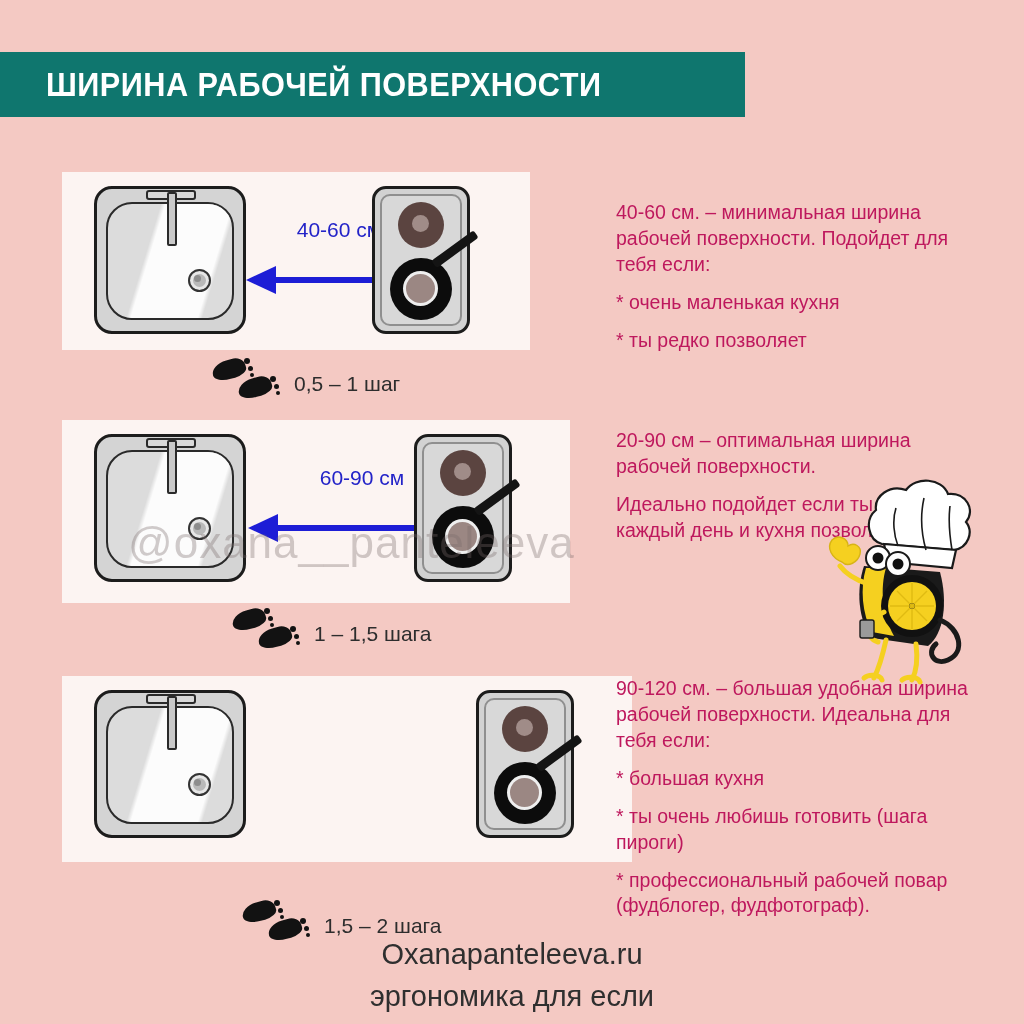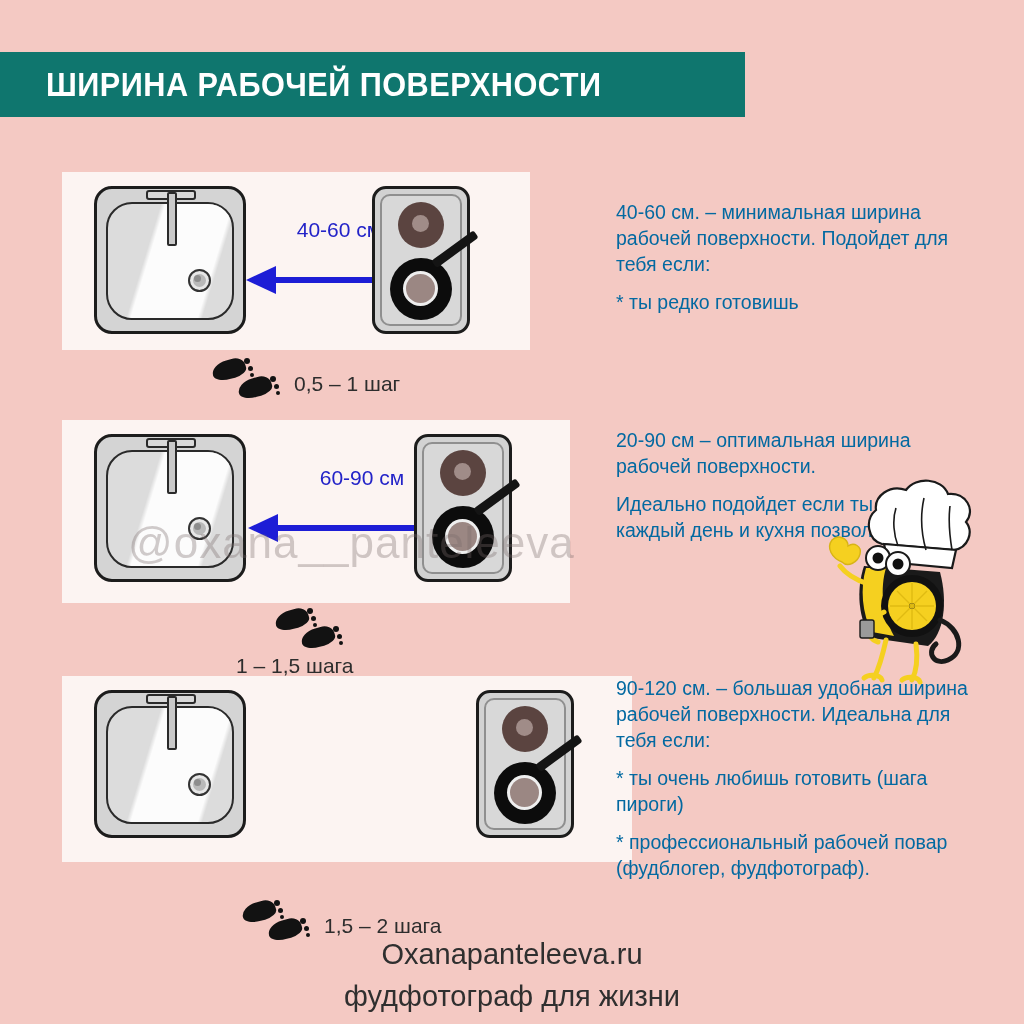--- a/index.html
+++ b/index.html
@@ -269,21 +269,21 @@
     margin-bottom: 8px;
   }
 
   
   .textblock {
     position: absolute;
     left: 616px;
     width: 372px;
     font-size: 19.5px;
     line-height: 1.33;
-    color: #0369a1;
+    color: #be185d;
   }
   #text-1 { top: 200px; }
   #text-2 { top: 428px; }
   #text-3 { top: 676px; }
   .textblock p { margin: 0 0 12px 0; }
   .textblock p:last-child { margin-bottom: 0; }
 
   
   .watermark {
     position: absolute;
@@ -386,21 +386,21 @@
   <div class="stove" style="left:352px;">
     <div class="stove-outer"></div>
     <div class="stove-inner"></div>
     <div class="burner-small"></div>
     <div class="pan">
       <div class="pan-handle"></div>
     </div>
   </div>
 </div>
 
-<div class="steps" style="left:232px; top:608px;flex-direction:column;">
+<div class="steps" style="left:232px; top:608px;">
   <div class="footprints">
     <div class="foot back"></div>
     <div class="toe" style="left:32px; top:0px;  width:6px; height:6px;"></div>
     <div class="toe" style="left:36px; top:8px;  width:5px; height:5px;"></div>
     <div class="toe" style="left:38px; top:15px; width:4px; height:4px;"></div>
     <div class="foot front"></div>
     <div class="toe" style="left:58px; top:18px; width:6px; height:6px;"></div>
     <div class="toe" style="left:62px; top:26px; width:5px; height:5px;"></div>
     <div class="toe" style="left:64px; top:33px; width:4px; height:4px;"></div>
   </div>
@@ -438,30 +438,32 @@
     <div class="toe" style="left:62px; top:26px; width:5px; height:5px;"></div>
     <div class="toe" style="left:64px; top:33px; width:4px; height:4px;"></div>
   </div>
   <div class="steps-label">1,5 – 2 шага</div>
 </div>
 
 <div class="watermark">@oxana__panteleeva</div>
 
 <div class="textblock" id="text-1">
   <p>40-60 см. – минимальная ширина рабочей поверхности. Подойдет для тебя если:</p>
-  <p>* ты редко готовишь</p>
+  <p>* очень маленькая кухня</p>
+  <p>* ты редко позволяет</p>
 </div>
 
 <div class="textblock" id="text-2">
   <p>20-90 см – оптимальная ширина рабочей поверхности.</p>
   <p>Идеально подойдет если ты готовишь каждый день и кухня позволяет.</p>
 </div>
 
 <div class="textblock" id="text-3">
   <p>90-120 см. – большая удобная ширина рабочей поверхности. Идеальна для тебя если:</p>
+  <p>* большая кухня</p>
   <p>* ты очень любишь готовить (шага пироги)</p>
   <p>* профессиональный рабочей повар (фудблогер, фудфотограф).</p>
 </div>
 
 <div class="mascot">
   <svg viewBox="0 0 180 230" width="180" height="230">
 
     <g>
       <path d="M62 82 C48 78 44 58 56 48 C54 34 70 22 86 28 C96 14 122 16 128 32 C146 30 156 48 146 60 C154 70 148 86 134 88 Z" fill="#ffffff" stroke="#1a1a1a" stroke-width="2.2"></path>
       <path d="M64 82 L136 88 L132 106 L68 100 Z" fill="#ffffff" stroke="#1a1a1a" stroke-width="2.2"></path>
@@ -499,13 +501,13 @@
       <path d="M96 182 C98 198 96 210 92 218" fill="none" stroke="#f5d020" stroke-width="5" stroke-linecap="round"></path>
       <path d="M44 216 C48 212 60 212 62 218" fill="none" stroke="#f5d020" stroke-width="5" stroke-linecap="round"></path>
       <path d="M82 218 C86 214 98 214 100 220" fill="none" stroke="#f5d020" stroke-width="5" stroke-linecap="round"></path>
     </g>
 
     <path d="M120 158 C140 166 146 190 128 198 C114 204 106 190 116 182" fill="none" stroke="#1a1a1a" stroke-width="5" stroke-linecap="round"></path>
   </svg>
 </div>
 
 <div class="footer" id="footer-site">Oxanapanteleeva.ru</div>
-<div class="footer" id="footer-tag">фудфотограф для жизни</div>
+<div class="footer" id="footer-tag">эргономика для если</div>
 
 </body></html>

